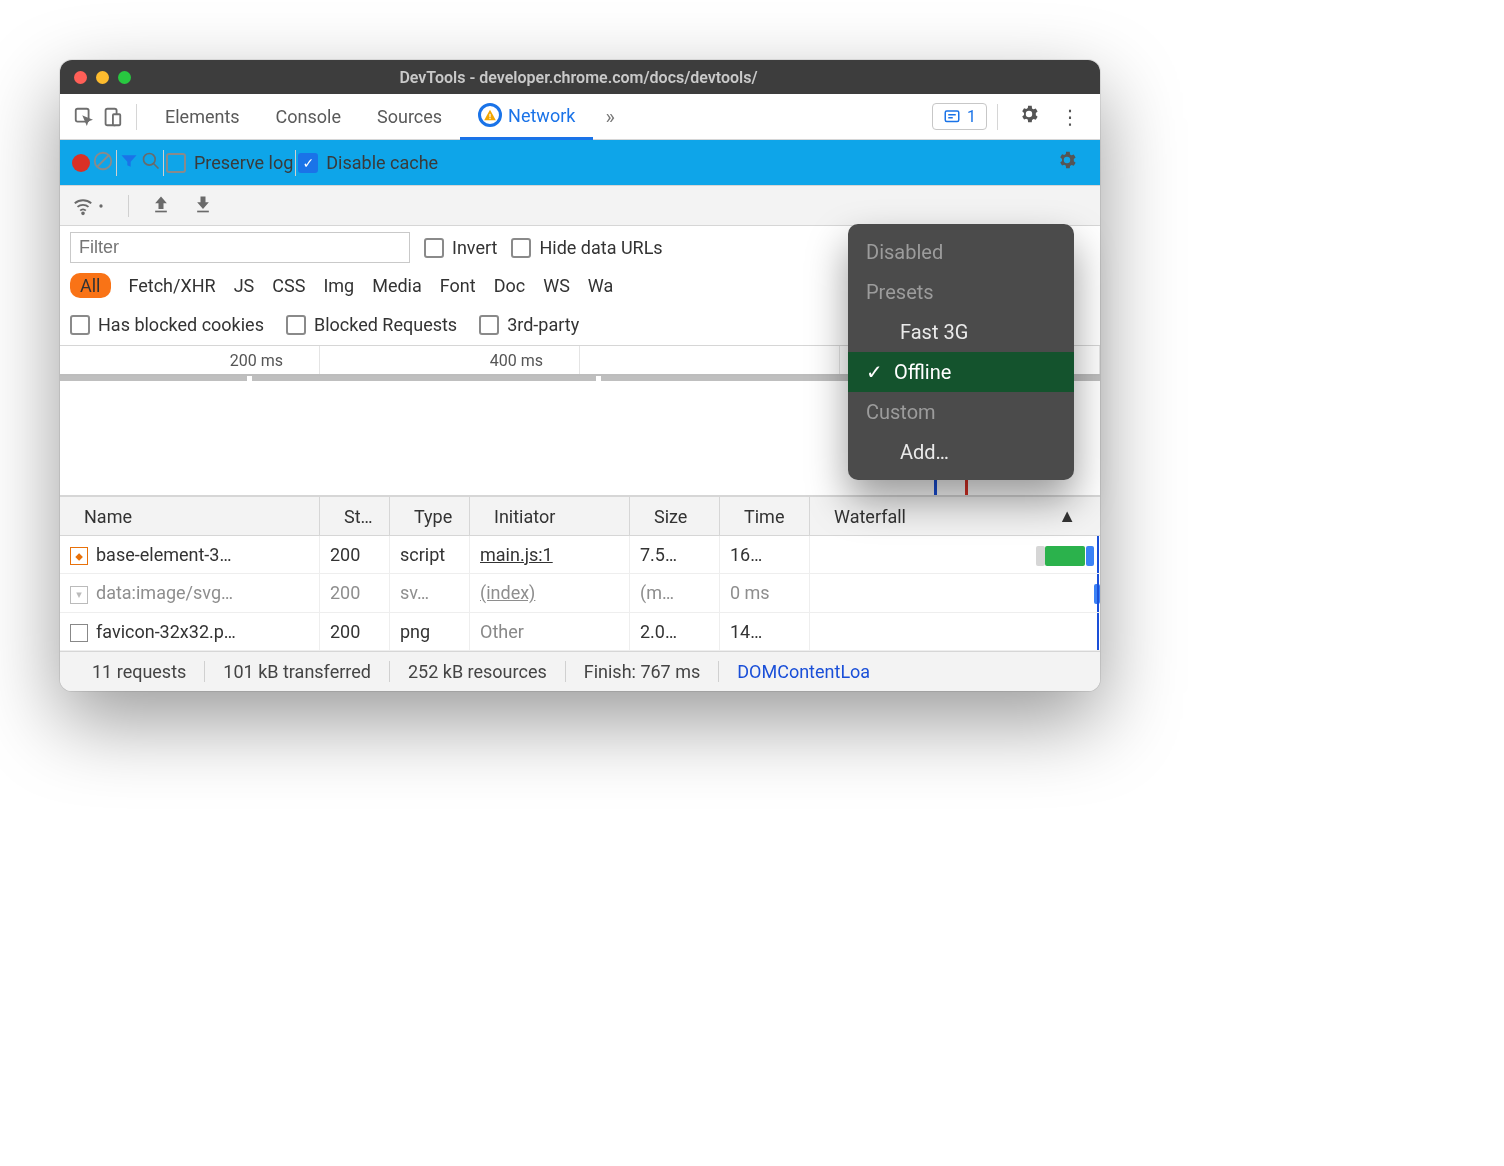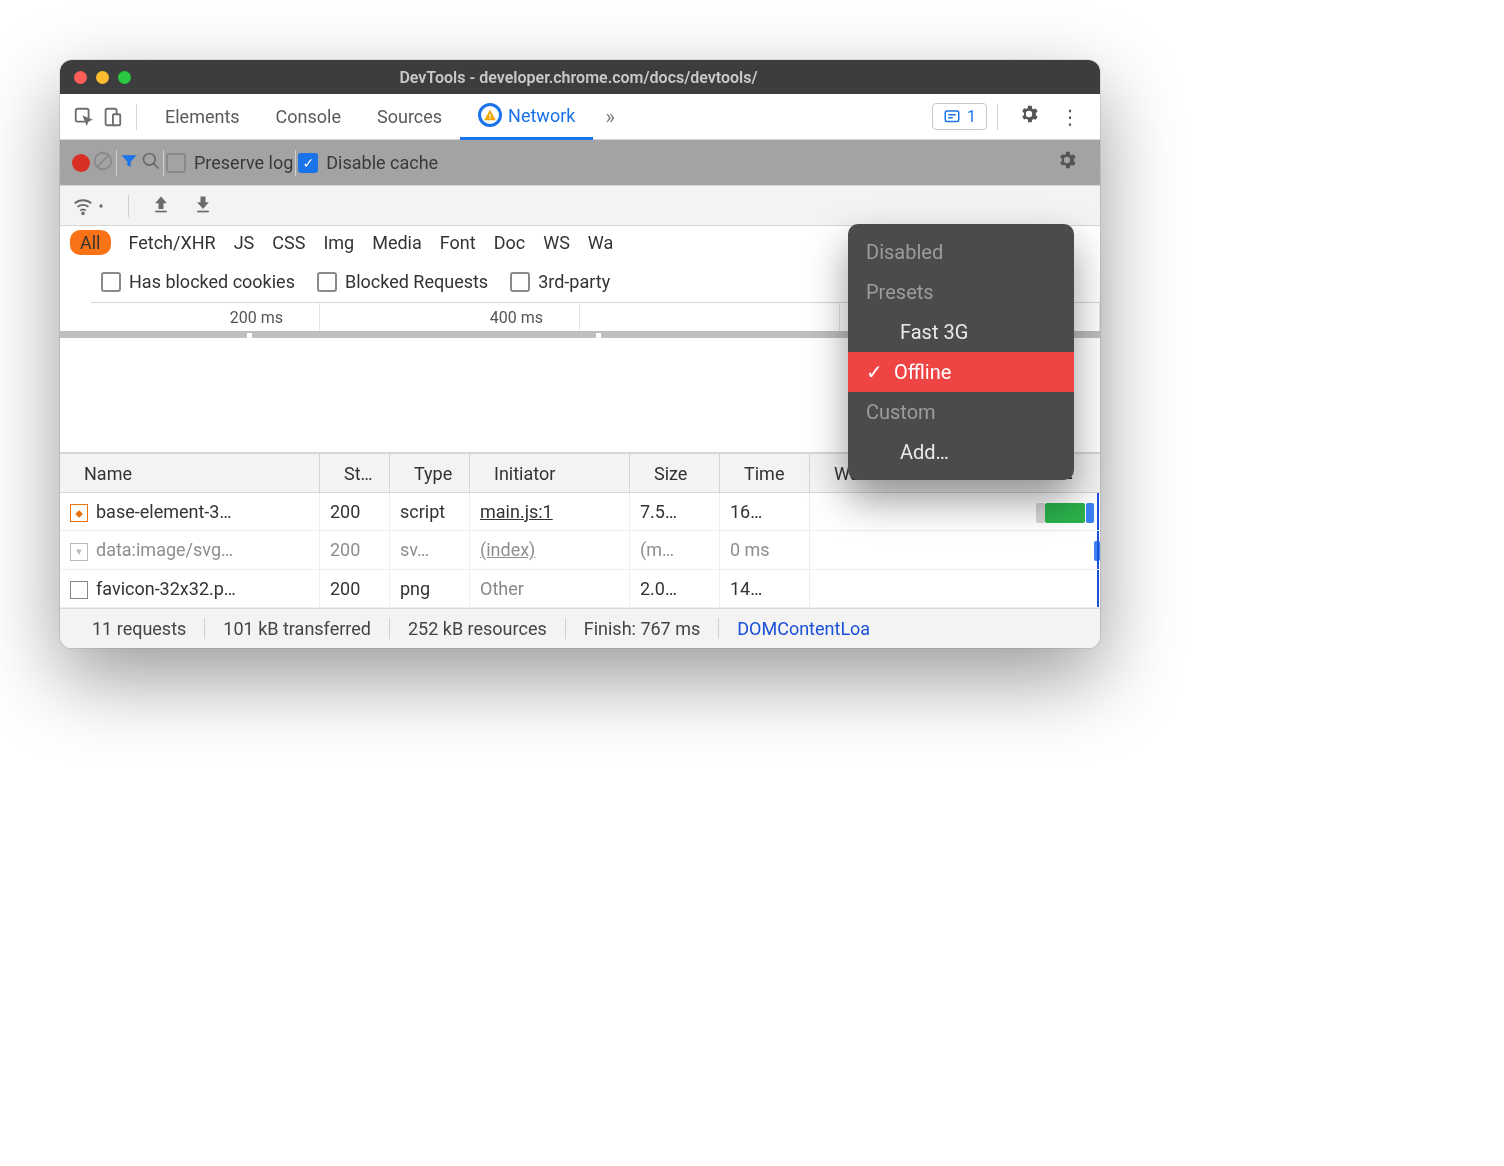--- a/index.html
+++ b/index.html
@@ -91,21 +91,21 @@
   color: #1a73e8;
   font-size: 16px;
 }
 .gear, .kebab { color: #555; padding: 0 10px; font-size: 20px; }
 .toolbar {
   display: flex;
   align-items: center;
   height: 46px;
   padding: 0 12px;
   border-bottom: 1px solid #d6d6d6;
-  background: #a3a3a3;
+  background: #0ea5e9;
   gap: 2px;
   font-size: 18px;
   color: #3a3a3a;
 }
 .rec-dot { width: 18px; height: 18px; border-radius: 50%; background: #d93025; }
 .ban-icon { color: #8a8a8a; }
 .funnel { color: #1a73e8; }
 .magnify { color: #6a6a6a; }
 .toolbar-sep { width:1px; height:26px; background:#d0d0d0; }
 .chk { display: flex; align-items: center; gap: 8px; }
@@ -157,21 +157,20 @@
   padding: 2px 10px;
 }
 .blockedrow {
   display: flex;
   align-items: center;
   gap: 22px;
   padding: 6px 10px 10px;
   font-size: 18px;
   color: #333;
   border-bottom: 1px solid #d6d6d6;
-  margin-left: 31px;
 }
 .timeline-header {
   height: 30px;
   display: flex;
   font-size: 16px;
   color: #555;
   border-bottom: 2px solid #bdbdbd;
 }
 .timeline-header .tick { flex: 1; text-align: right; padding-right: 36px; border-right: 1px solid #e4e4e4; display:flex;align-items:center;justify-content:flex-end; }
 .timeline-body {
@@ -246,21 +245,21 @@
 .dropdown .ditem {
   padding: 8px 18px 8px 52px;
   position: relative;
   cursor: pointer;
 }
 .dropdown .dheader {
   padding: 8px 18px;
   color: #9c9c9c;
 }
 .dropdown .ditem.selected {
-  background: #ef4444;
+  background: #14532d;
   color: #fff;
   padding-left: 46px;
 }
 .dropdown .ditem.selected::before {
   content: "✓";
   position: absolute;
   left: 18px;
 }
 </style>
 </head>
@@ -386,20 +385,31 @@
         </svg>
     </div>
     <div>
       <svg width="20" height="20" viewBox="0 0 24 24" fill="#6a6a6a">
           <path d="M12 18 5 10h4V3h6v7h4l-7 8z"></path>
           <rect x="5" y="20" width="14" height="2"></rect>
         </svg>
     </div>
   </div>
 
+  <div class="filterbar">
+    <input class="filter-input" placeholder="Filter" style="">
+    <label class="chk">
+      <span class="box"></span>
+      <span>Invert</span>
+    </label>
+    <label class="chk">
+      <span class="box"></span>
+      <span>Hide data URLs</span>
+    </label>
+  </div>
 
   <div class="filter-chips">
     <span class="chip-all">All</span>
     <span>Fetch/XHR</span>
     <span>JS</span>
     <span>CSS</span>
     <span>Img</span>
     <span>Media</span>
     <span>Font</span>
     <span>Doc</span>

